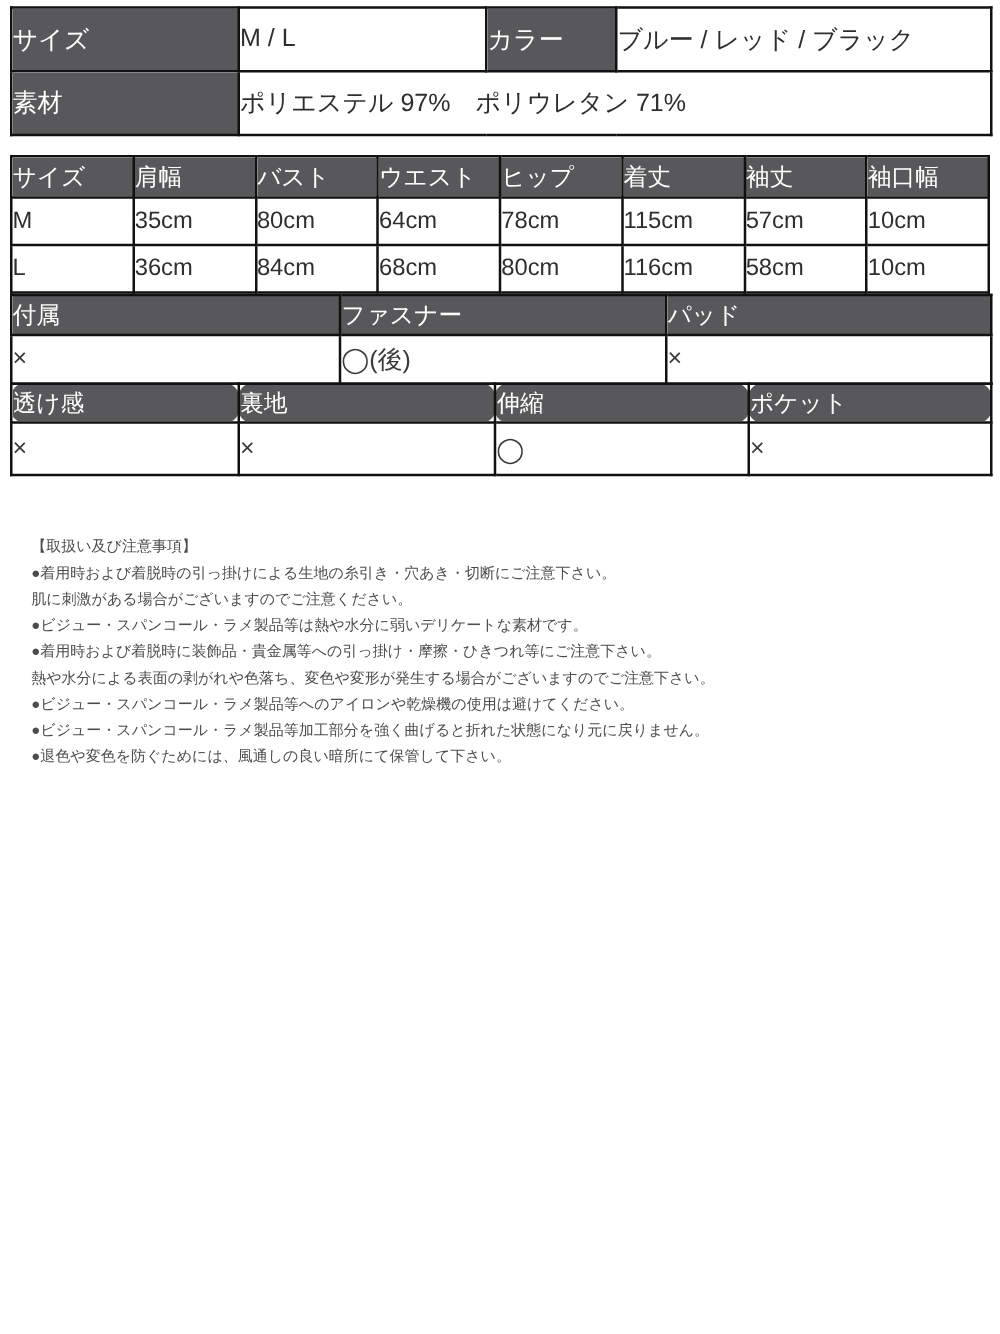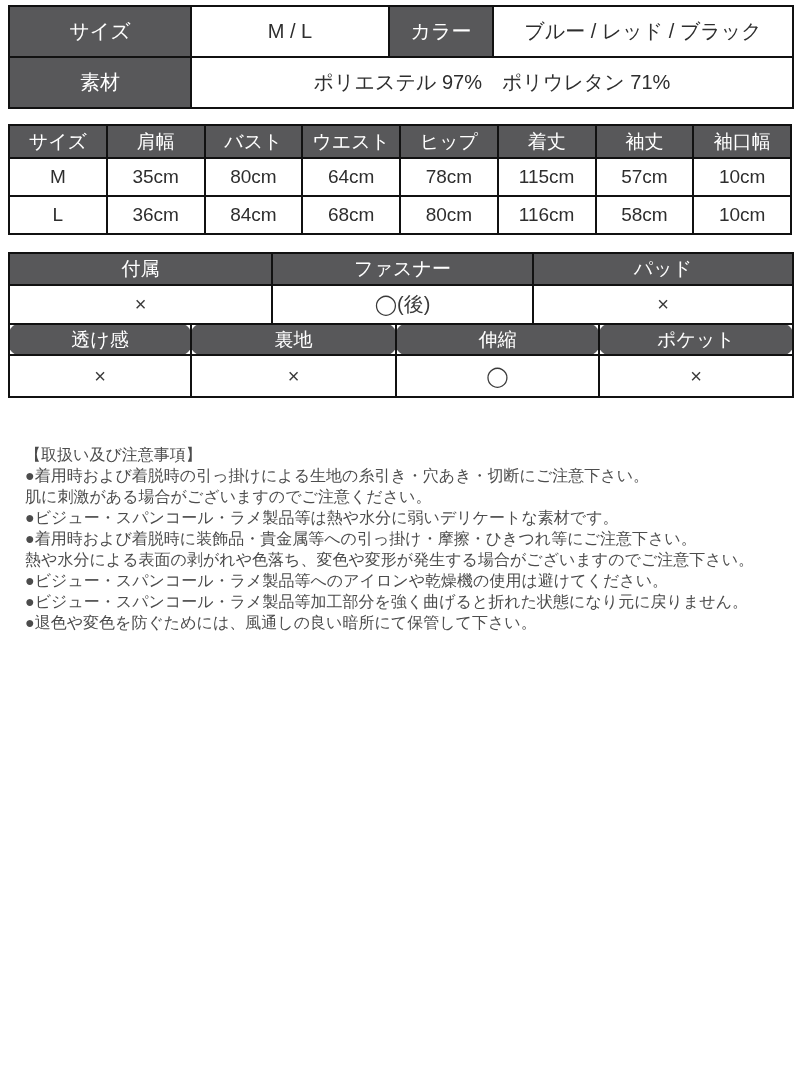--- a/index.html
+++ b/index.html
@@ -6,44 +6,44 @@
   .page{
     width:800px;height:1067px;background:#ffffff;overflow:hidden;
     font-family:"Liberation Sans","DejaVu Sans",sans-serif;
     color:#2e2e2e;
   }
   table.tbl{
     border-collapse:collapse;table-layout:fixed;
     margin-left:8px;width:784px;
   }
   table.tbl th,table.tbl td{
-    border:2px solid #111111;text-align:center;vertical-align:middle;
+    border:2px solid #111111;text-align:left;vertical-align:middle;
     padding:0;overflow:hidden;white-space:nowrap;
   }
   th.hdr{
     background:#58585a;color:#ffffff;font-weight:normal;
   }
   
   .t1{margin-top:5px;}
   .t1 th,.t1 td{height:49px;font-size:20px;}
   
   .t2{margin-top:15px;}
   .t2 th{height:31px;font-size:19px;}
   .t2 td{height:36px;font-size:19px;}
   
-  .t3{margin-top:17px;}
+  .t3{}
   .t3 th{height:30px;font-size:19px;}
   .t3 td{height:37px;font-size:20px;color:#3a3a3a;}
   .t4{margin-top:-2px;}
   .t4 th{height:29px;font-size:19px;border-radius:10px;}
   .t4 td{height:40px;font-size:20px;color:#3a3a3a;}
   
   .notes{
     margin:46px 10px 0 25px;
-    font-size:16px;line-height:21px;color:#4c4c4c;
+    font-size:12px;line-height:21px;color:#4c4c4c;
   }
   .notes .line{white-space:nowrap;}
 </style>
 </head>
 <body>
 
 <div class="page">
 
   <table class="tbl t1">
     <colgroup>

